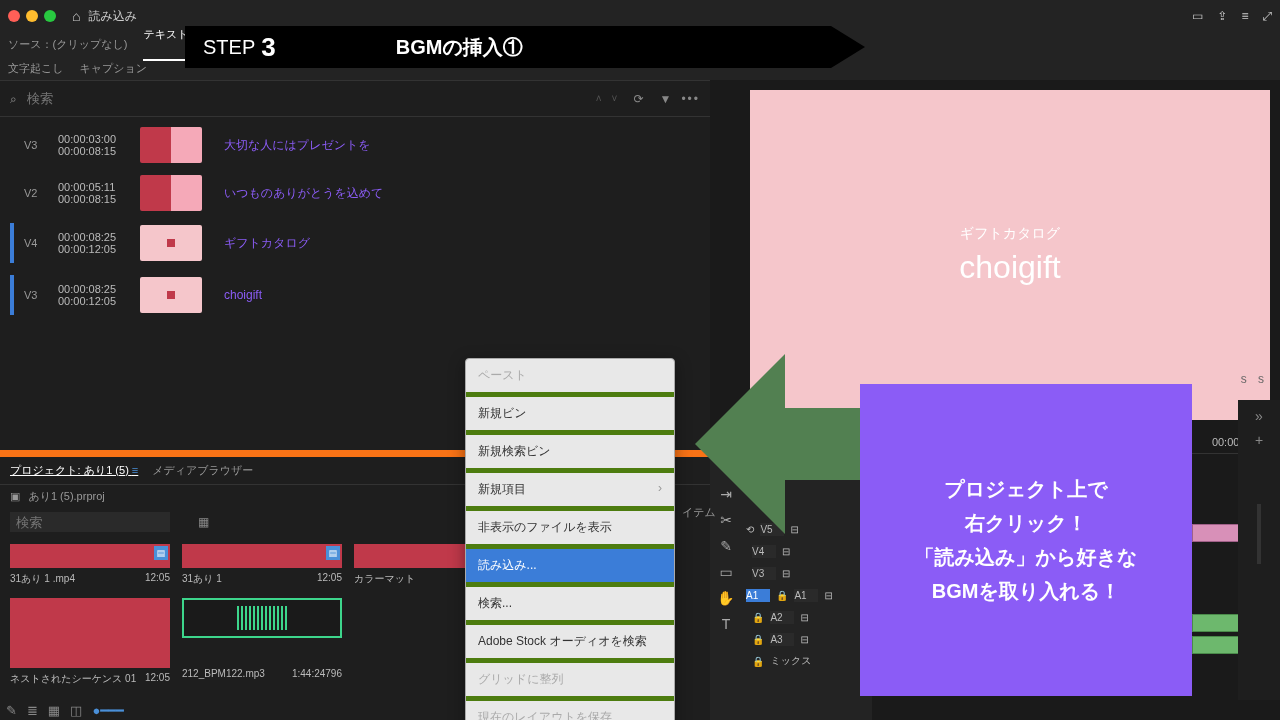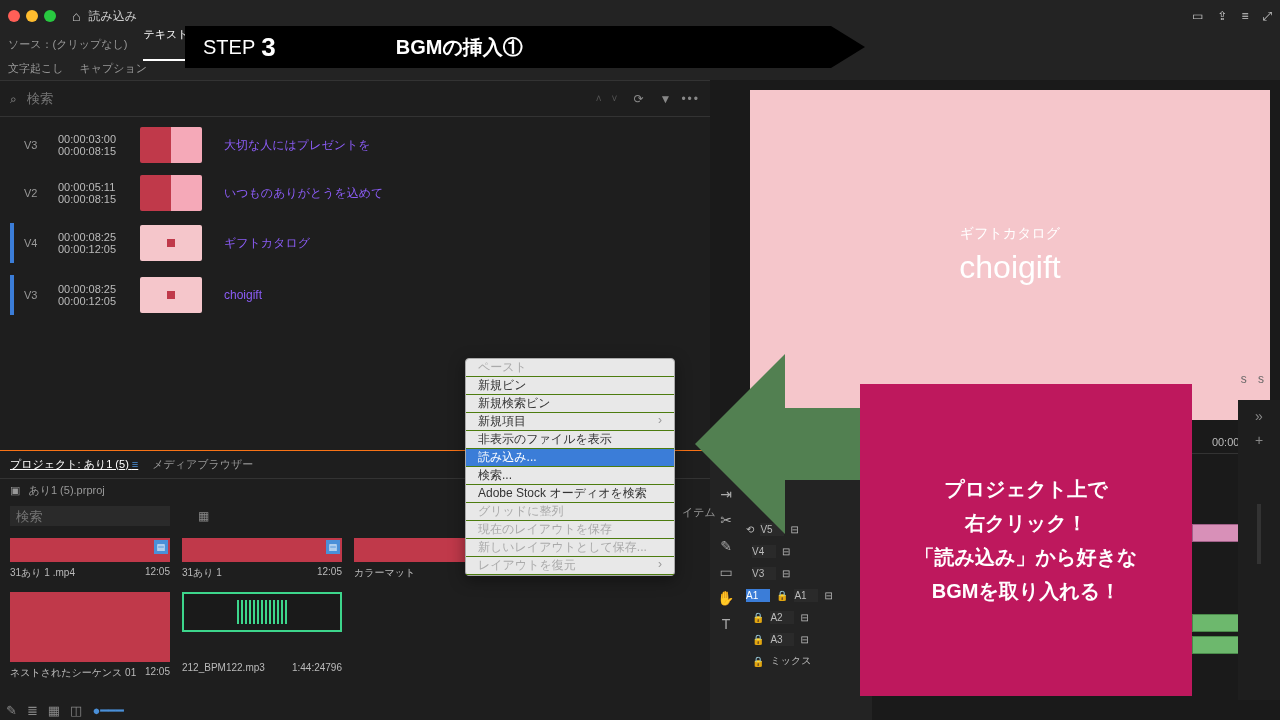--- a/index.html
+++ b/index.html
@@ -32,21 +32,21 @@
 .text-items{padding:4px 0;overflow:hidden}
 .text-item{display:flex;align-items:center;padding:6px 10px;gap:10px}
 .bluebar{width:4px;height:40px;background:#3b7dd8}
 .track-label{width:24px;color:#999;font-size:11px}
 .times{display:flex;flex-direction:column;font-size:11px;color:#bbb;width:72px}
 .thumb{width:62px;height:36px;border-radius:2px}
 .thumb-pink{background:linear-gradient(to right,#c0394a 50%,#f5a9b8 50%)}
 .thumb-light{background:#f5c6cb;display:flex;align-items:center;justify-content:center}
 .thumb-dot{width:8px;height:8px;background:#c0394a}
 .item-text{margin-left:12px;color:#8b5cf6;font-size:12px}
-.project-panel{height:270px;background:#1e1e1e;border-top:1px solid #f97316}
+.project-panel{height:270px;background:#1e1e1e;border-top:7px solid #f97316}
 .proj-tabs{display:flex;gap:14px;padding:6px 10px;font-size:11px;color:#999;border-bottom:1px solid #333}
 .proj-tab.active{color:#fff;text-decoration:underline}
 .proj-tab .eq{color:#4a90d9}
 .proj-header{display:flex;align-items:center;padding:4px 10px;gap:8px;color:#999;font-size:11px}
 .proj-search{display:flex;align-items:center;padding:4px 10px;gap:8px}
 .proj-search .pinput{background:#2a2a2a;border:none;width:160px;height:20px;color:#888;padding:0 6px}
 .proj-search .cam{color:#888;margin-left:20px}
 .proj-grid{display:flex;gap:12px;padding:8px 10px;flex-wrap:wrap}
 .proj-item{width:160px}
 .proj-thumb{height:24px;background:#c0394a;position:relative;margin-bottom:4px}
@@ -73,27 +73,27 @@
 .tool{color:#aaa;font-size:14px}
 .track-head{width:130px;background:#232323;padding:4px}
 .trk{display:flex;align-items:center;height:22px;gap:6px;font-size:10px;color:#bbb}
 .trk-lbl{width:24px;text-align:left;background:#2a2a2a;padding:1px 0}
 .trk-lbl.blue{background:#3b7dd8;color:#fff}
 .lock{color:#888;font-size:10px}
 .tl-content{flex:1;position:relative;background:#1a1a1a}
 .clip-v{position:absolute;height:18px;background:#d890b8;border:1px solid #a06088}
 .clip-a{position:absolute;height:18px;background:#6db86d;border:1px solid #4a8a4a}
 .context-menu{position:absolute;top:358px;left:465px;width:210px;background:#e8e8e8;border:1px solid #aaa;border-radius:4px;box-shadow:0 4px 16px rgba(0,0,0,.4);z-index:20;font-size:12px;color:#333}
-.ctx-item{padding:0 12px;border-bottom:1px solid #4d7c0f}
+.ctx-item{padding:8px 12px;border-bottom:5px solid #4d7c0f}
 .ctx-item.disabled{color:#aaa}
 .ctx-item.sel{background:#3b7dd8;color:#fff}
 .ctx-item.arrow::after{content:"›";float:right;color:#999}
 .ctx-items{color:#999;position:absolute;top:505px;left:682px;font-size:11px}
 .green-callout{position:absolute;top:244px;left:860px;width:332px;height:452px;z-index:15}
-.green-box{position:absolute;top:140px;left:0;width:332px;height:312px;background:#be185d;display:flex;flex-direction:column;align-items:center;justify-content:center;color:#fff;font-size:20px;font-weight:bold;text-align:right;line-height:1.7}
+.green-box{position:absolute;top:140px;left:0;width:332px;height:312px;background:#8b5cf6;display:flex;flex-direction:column;align-items:center;justify-content:center;color:#fff;font-size:20px;font-weight:bold;text-align:right;line-height:1.7}
 .arrow-shape{position:absolute;top:110px;left:-165px;width:180px;height:180px;background:#528051;clip-path:polygon(0 50%,50% 0,50% 30%,100% 30%,100% 70%,50% 70%,50% 100%)}
 .right-edge{position:absolute;right:0;top:400px;width:42px;height:300px;background:#1e1e1e;display:flex;flex-direction:column;align-items:center;padding:8px 0;gap:8px}
 .re-icon{color:#888;font-size:14px}
 .ss{position:absolute;right:12px;top:372px;color:#666;font-size:12px;letter-spacing:4px}
 </style>
 </head>
 <body>
 
 <div class="top-bar">
   <div class="traffic-lights">

